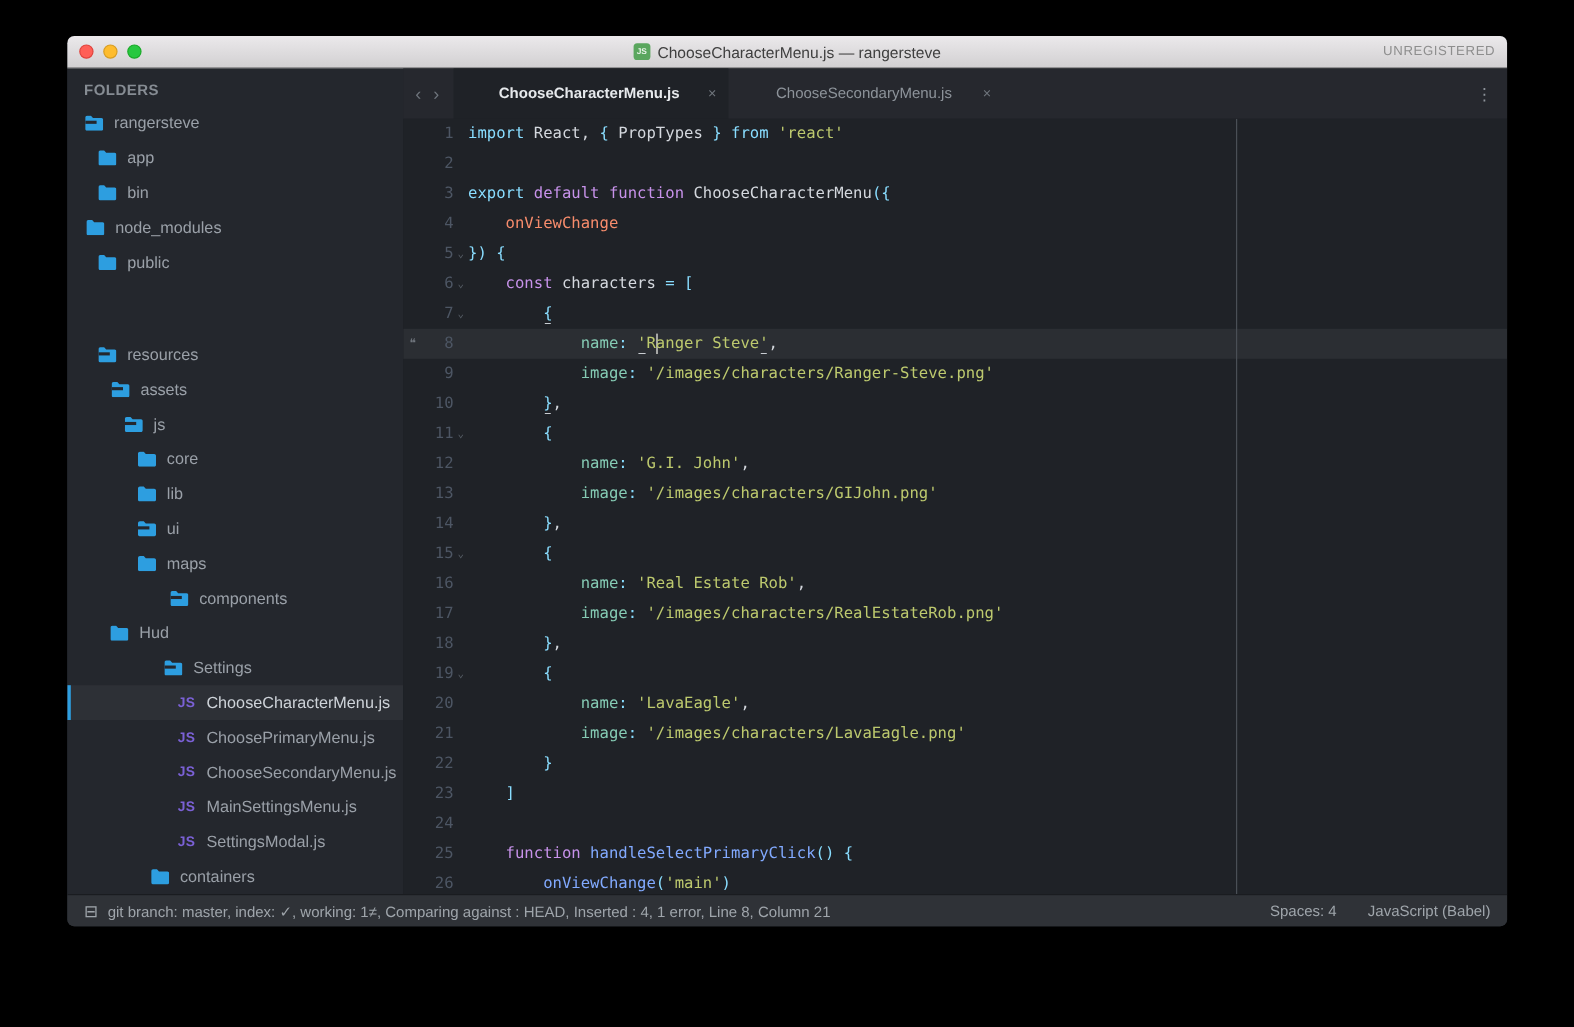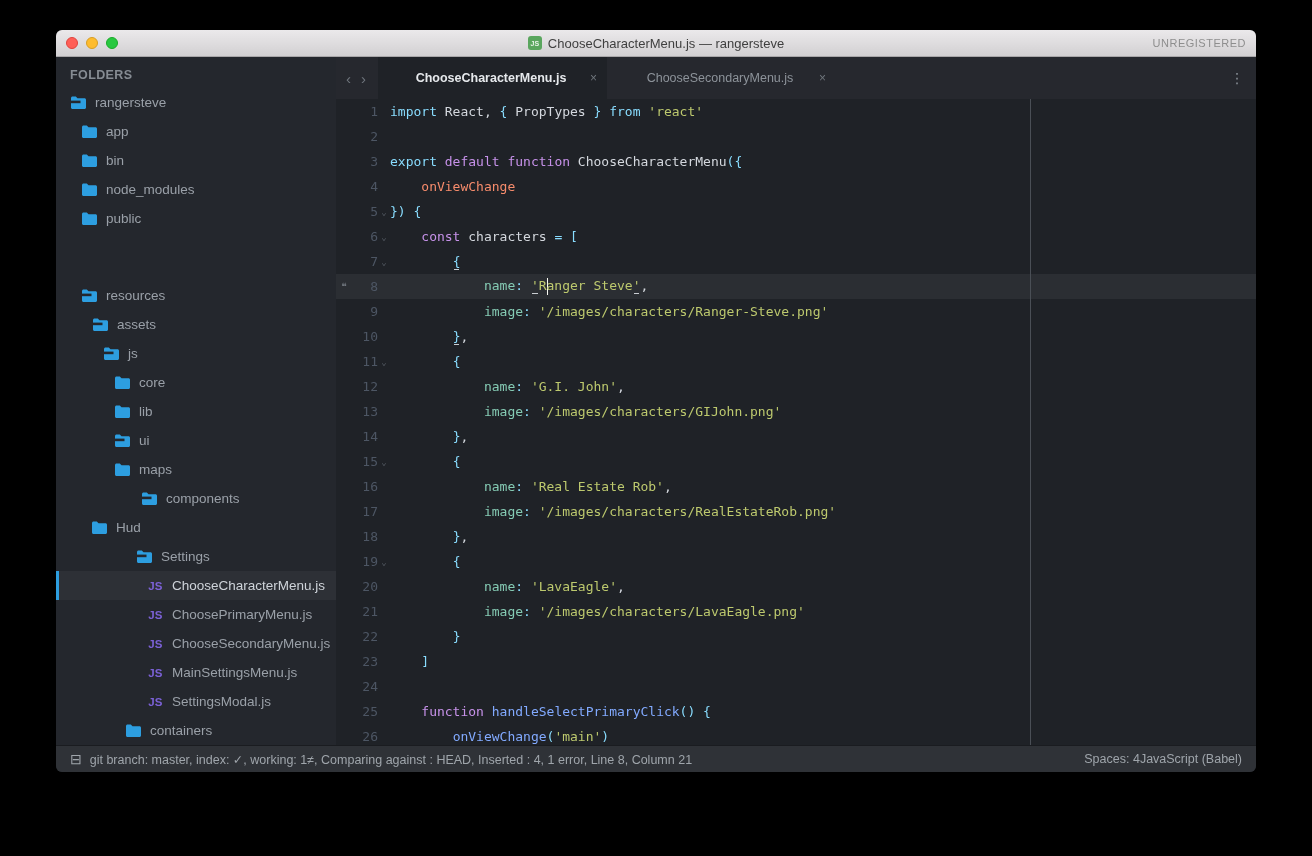--- a/index.html
+++ b/index.html
@@ -65,21 +65,21 @@
   .tk-f{color:var(--blue);}
   .tk-su{color:var(--string);box-shadow:0 2px 0 -1px #c9cdd2;display:inline-block;}
   .tk-cu{color:var(--cyan);box-shadow:0 2px 0 -1px #c9cdd2;display:inline-block;}
   .caret{display:inline-block;width:0;height:17px;border-left:1.5px solid #f8f8f2;
     vertical-align:middle;margin:0 -1px 0 0;}
   
   .statusbar{height:27px;flex:0 0 27px;background:var(--status-bg);display:flex;
     align-items:center;color:#9fa5ab;font-size:12.5px;padding:0 14px;border-top:1px solid #1a1c20;box-sizing:border-box;}
   .st-left{display:flex;align-items:center;gap:8px;flex:1;min-width:0;white-space:nowrap;}
   .st-icon{font-size:14px;color:#9fa5ab;}
-  .st-right{display:flex;align-items:flex-start;white-space:nowrap;}
+  .st-right{display:flex;align-items:flex-start;gap:26px;white-space:nowrap;}
   .st-item{cursor:pointer;}
 </style>
 </head>
 <body>
 
 <div class="window">
 
   <div class="titlebar">
     <div class="lights">
       <span class="light red"></span>
@@ -115,21 +115,21 @@
             <span>app</span>
           </div>
           <div class="sb-row" style="padding-left: 25px;">
             <span class="ic">
               <svg width="15" height="13" viewBox="0 0 15 13">
                 <path fill="var(--accent)" d="M0 2c0-.9.7-1.6 1.6-1.6h3.2l1.7 1.9h7c.8 0 1.5.7 1.5 1.5v7.7c0 .8-.7 1.5-1.5 1.5h-12C.7 13 0 12.3 0 11.5z"></path>
               </svg>
             </span>
             <span>bin</span>
           </div>
-          <div class="sb-row" style="padding-left: 25px;">
+          <div class="sb-row" style="padding-left: 15px;">
             <span class="ic">
               <svg width="15" height="13" viewBox="0 0 15 13">
                 <path fill="var(--accent)" d="M0 2c0-.9.7-1.6 1.6-1.6h3.2l1.7 1.9h7c.8 0 1.5.7 1.5 1.5v7.7c0 .8-.7 1.5-1.5 1.5h-12C.7 13 0 12.3 0 11.5z"></path>
               </svg>
             </span>
             <span>node_modules</span>
           </div>
           <div class="sb-row" style="padding-left: 25px;">
             <span class="ic">
               <svg width="15" height="13" viewBox="0 0 15 13">

